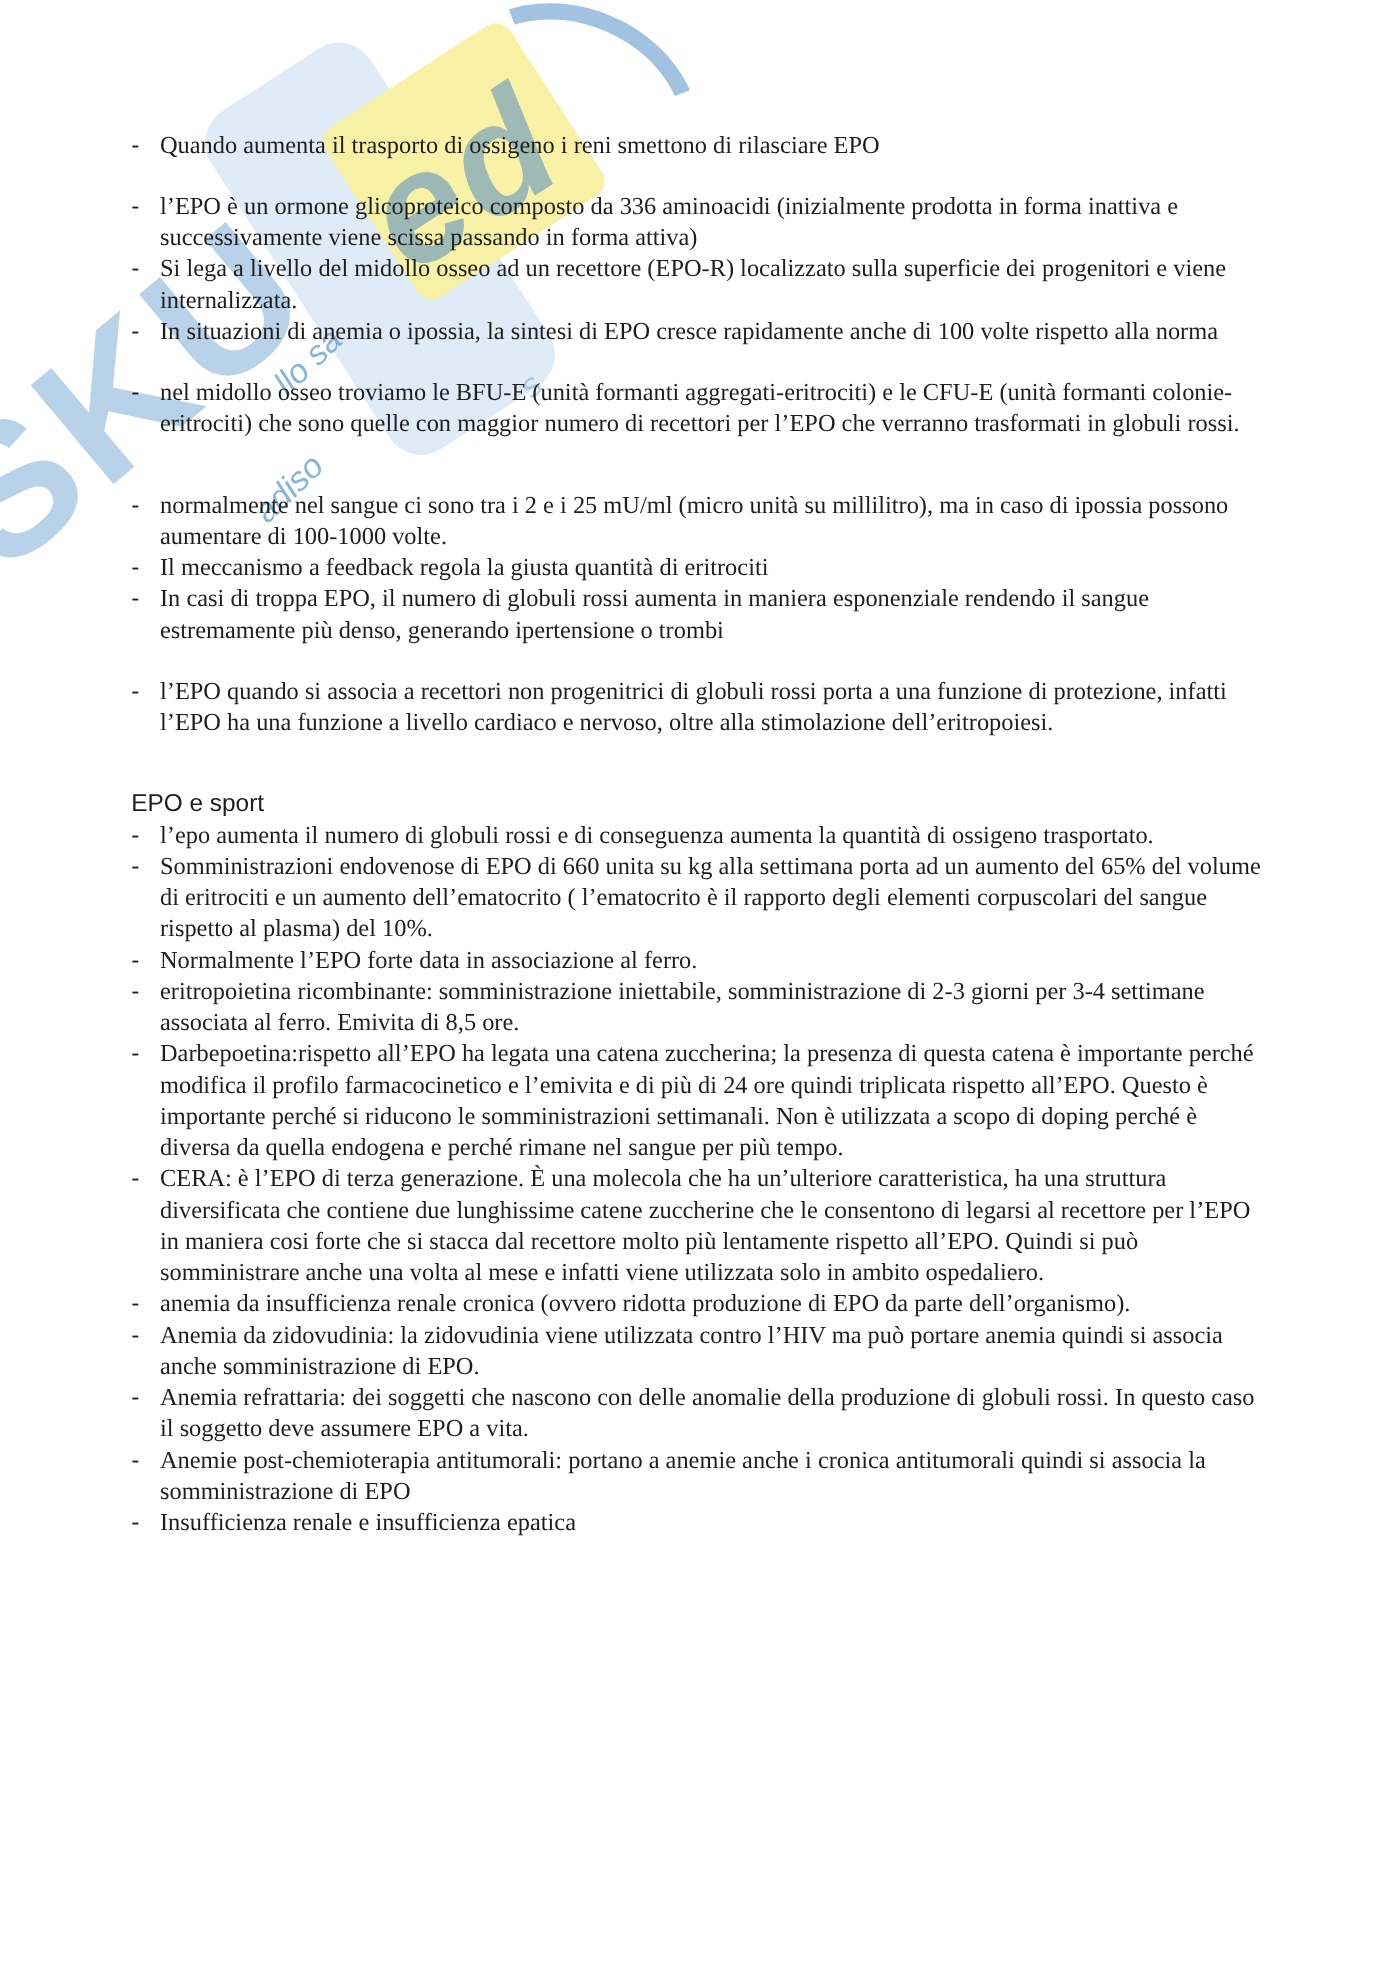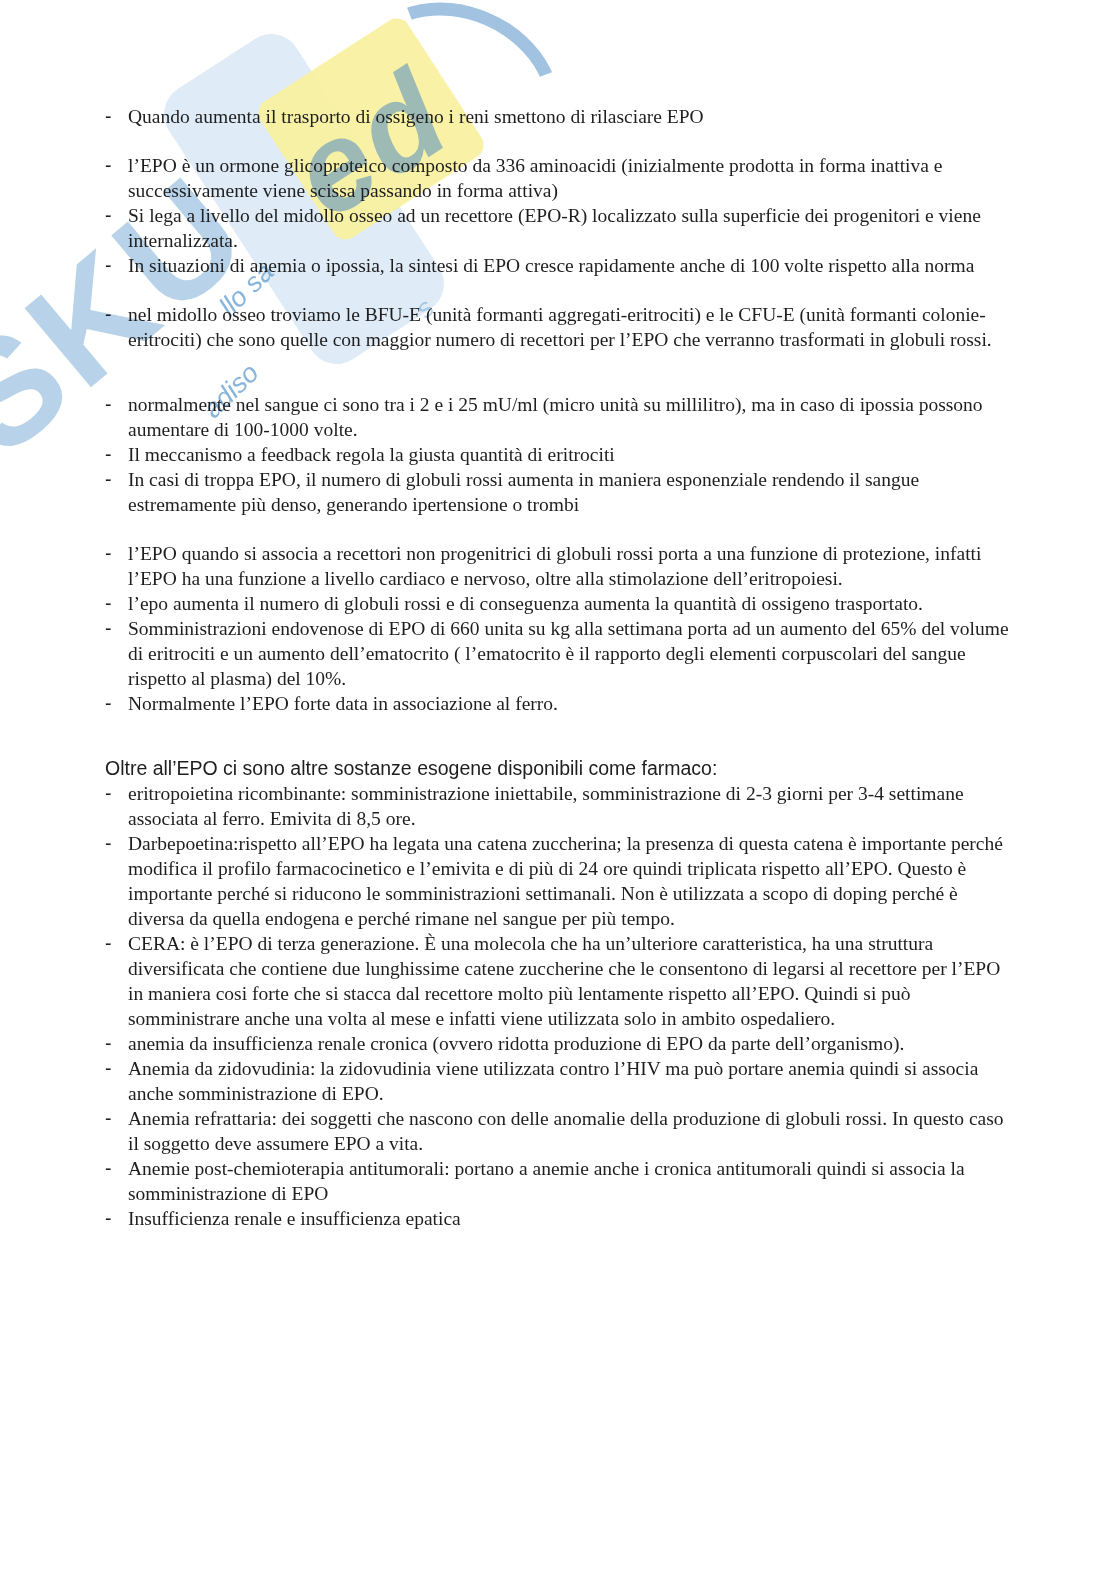--- a/index.html
+++ b/index.html
@@ -123,34 +123,34 @@
     <span class="btext">Il meccanismo a feedback regola la giusta quantità di eritrociti</span>
   </div>
       <div class="block bullet">
     <span class="dash">-</span>
     <span class="btext">In casi di troppa EPO, il numero di globuli rossi aumenta in maniera esponenziale rendendo il sangue estremamente più denso, generando ipertensione o trombi</span>
   </div>
       <div class="block bullet g1">
     <span class="dash">-</span>
     <span class="btext">l’EPO quando si associa a recettori non progenitrici di globuli rossi porta a una funzione di protezione, infatti l’EPO ha una funzione a livello cardiaco e nervoso, oltre alla stimolazione dell’eritropoiesi.</span>
   </div>
+      <div class="block heading g2">
+    <span>EPO e sport</span>
+  </div>
       <div class="block bullet">
     <span class="dash">-</span>
     <span class="btext">l’epo aumenta il numero di globuli rossi e di conseguenza aumenta la quantità di ossigeno trasportato.</span>
   </div>
       <div class="block bullet">
     <span class="dash">-</span>
     <span class="btext">Somministrazioni endovenose di EPO di 660 unita su kg alla settimana porta ad un aumento del 65% del volume di eritrociti e un aumento dell’ematocrito ( l’ematocrito è il rapporto degli elementi corpuscolari del sangue rispetto al plasma) del 10%.</span>
   </div>
       <div class="block bullet">
     <span class="dash">-</span>
     <span class="btext">Normalmente l’EPO forte data in associazione al ferro.</span>
-  </div>
-      <div class="block heading g2">
-    <span>Oltre all’EPO ci sono altre sostanze esogene disponibili come farmaco:</span>
   </div>
       <div class="block bullet">
     <span class="dash">-</span>
     <span class="btext">eritropoietina ricombinante: somministrazione iniettabile, somministrazione di 2-3 giorni per 3-4 settimane associata al ferro. Emivita di 8,5 ore.</span>
   </div>
       <div class="block bullet">
     <span class="dash">-</span>
     <span class="btext">Darbepoetina:rispetto all’EPO ha legata una catena zuccherina; la presenza di questa catena è importante perché modifica il profilo farmacocinetico e l’emivita e di più di 24 ore quindi triplicata rispetto all’EPO. Questo è importante perché si riducono le somministrazioni settimanali. Non è utilizzata a scopo di doping perché è diversa da quella endogena e perché rimane nel sangue per più tempo.</span>
   </div>
       <div class="block bullet">

